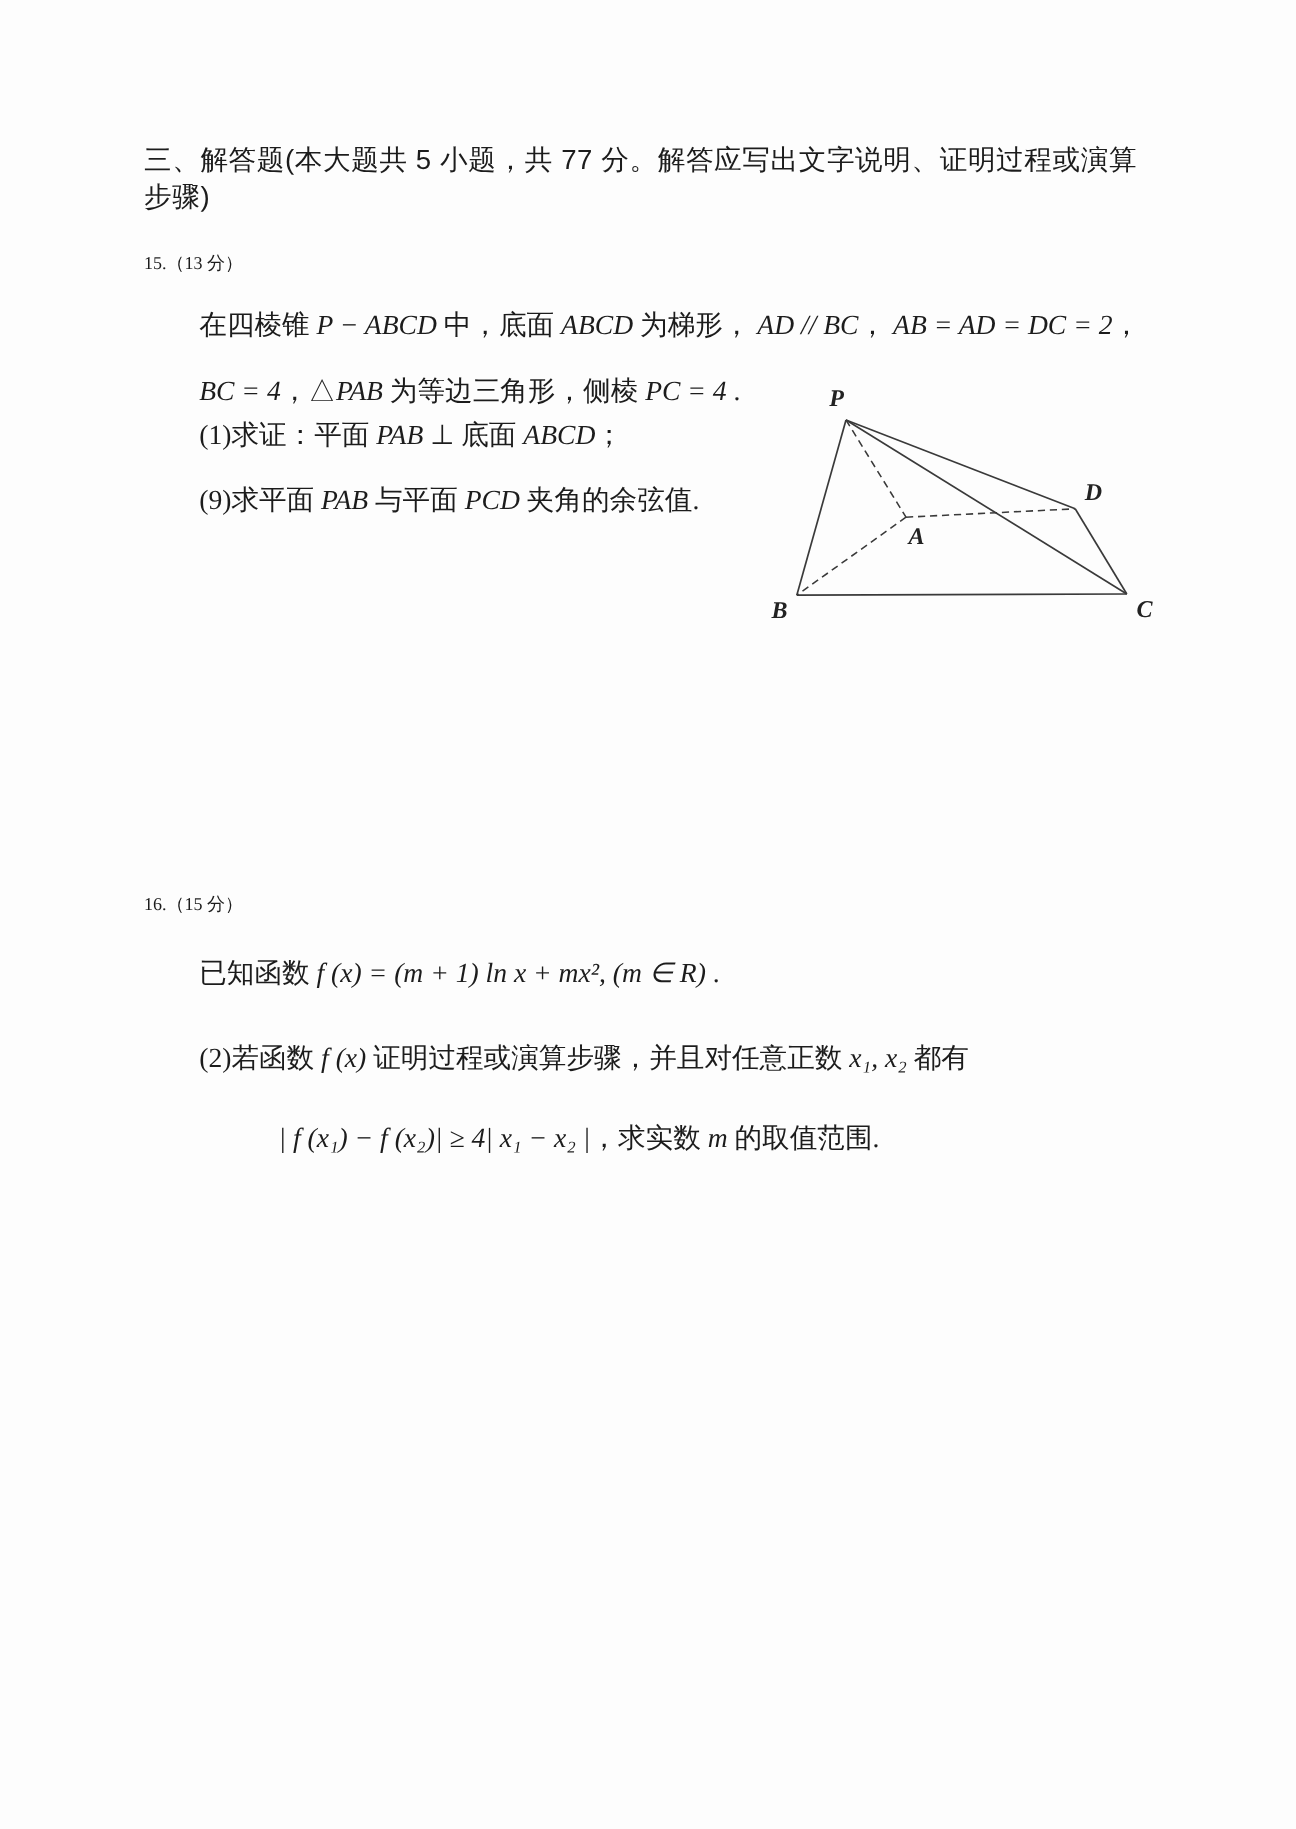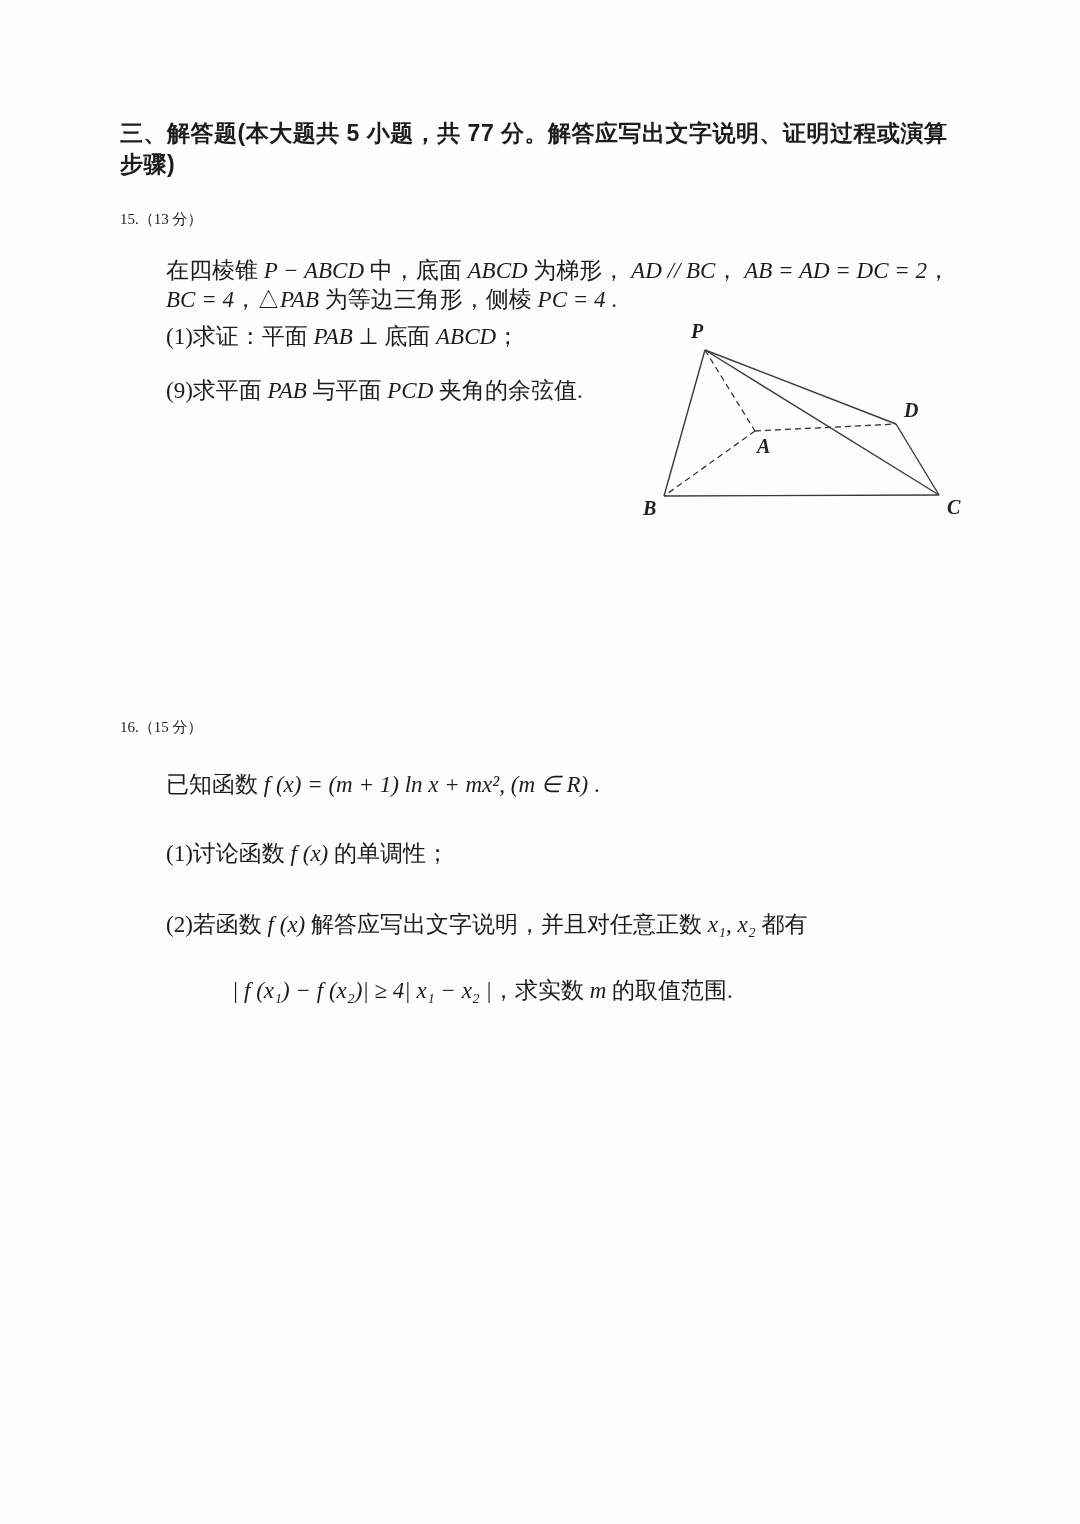--- a/index.html
+++ b/index.html
@@ -15,37 +15,37 @@
     overflow: hidden;
   }
   .content {
     position: absolute;
     left: 120px;
     top: 118px;
     width: 850px;
   }
   .section-header {
     font-family: "Liberation Sans", sans-serif;
-    font-weight: 700;
+    font-weight: 400;
     font-size: 23px;
     letter-spacing: 0.5px;
   }
   .prob-label {
     font-size: 15px;
     margin-top: 30px;
   }
   .indent { margin-left: 46px; }
   .line {
     font-size: 23px;
     line-height: 1.25;
   }
   .m { font-style: italic; font-family: "Liberation Serif", serif; }
   .cn { font-style: normal; }
   .p15-l1 { margin-top: 28px; }
-  .p15-l2 { }
+  .p15-l2 { margin-top: 26px; }
   .p15-q1 { margin-top: 8px; }
   .p15-q2 { margin-top: 26px; }
   .p16-label { margin-top: 312px; }
   .p16-l1 { margin-top: 34px; }
   .p16-q1 { margin-top: 40px; }
   .p16-q2 { margin-top: 42px; }
   .p16-q2b { margin-top: 38px; margin-left: 66px; }
   .figure {
     position: absolute;
     left: 630px;
@@ -87,22 +87,21 @@
       <div class="line p15-l1"><span class="cn">在四棱锥 </span><span class="m">P − ABCD</span><span class="cn"> 中，底面 </span><span class="m">ABCD</span><span class="cn"> 为梯形， </span><span class="m">AD // BC</span><span class="cn">， </span><span class="m">AB = AD = DC = 2</span><span class="cn">，</span></div>
       <div class="line p15-l2"><span class="m">BC = 4</span><span class="cn">，△</span><span class="m">PAB</span><span class="cn"> 为等边三角形，侧棱 </span><span class="m">PC = 4</span><span class="cn"> .</span></div>
       <div class="line p15-q1"><span class="cn">(1)求证：平面 </span><span class="m">PAB</span><span class="cn"> ⊥ 底面 </span><span class="m">ABCD</span><span class="cn">；</span></div>
       <div class="line p15-q2"><span class="cn">(9)求平面 </span><span class="m">PAB</span><span class="cn"> 与平面 </span><span class="m">PCD</span><span class="cn"> 夹角的余弦值.</span></div>
     </div>
 
     <div class="prob-label p16-label">16.（15 分）</div>
 
     <div class="indent">
       <div class="line p16-l1"><span class="cn">已知函数 </span><span class="m">f (x) = (m + 1) ln x + mx², (m ∈ R)</span><span class="cn"> .</span></div>
-      <div class="line p16-q1"><span class="cn">(1)讨论函数 </span><span class="m">f (x)</span><span class="cn"> 的单调性；</span></div>
-      <div class="line p16-q2"><span class="cn">(2)若函数 </span><span class="m">f (x)</span><span class="cn"> 解答应写出文字说明，并且对任意正数 </span><span class="m">x₁, x₂</span><span class="cn"> 都有</span></div>
+      <div class="line p16-q2"><span class="cn">(2)若函数 </span><span class="m">f (x)</span><span class="cn"> 证明过程或演算步骤，并且对任意正数 </span><span class="m">x₁, x₂</span><span class="cn"> 都有</span></div>
       <div class="line p16-q2b"><span class="m">| f (x₁) − f (x₂)| ≥ 4| x₁ − x₂ |</span><span class="cn">，求实数 </span><span class="m">m</span><span class="cn"> 的取值范围.</span></div>
     </div>
 
   </div>
 
   <div class="figure">
     <svg viewBox="0 0 350 220">
 
       <line class="fig-line" x1="75" y1="34" x2="34" y2="180"></line>
       <line class="fig-line" x1="75" y1="34" x2="266" y2="108"></line>

